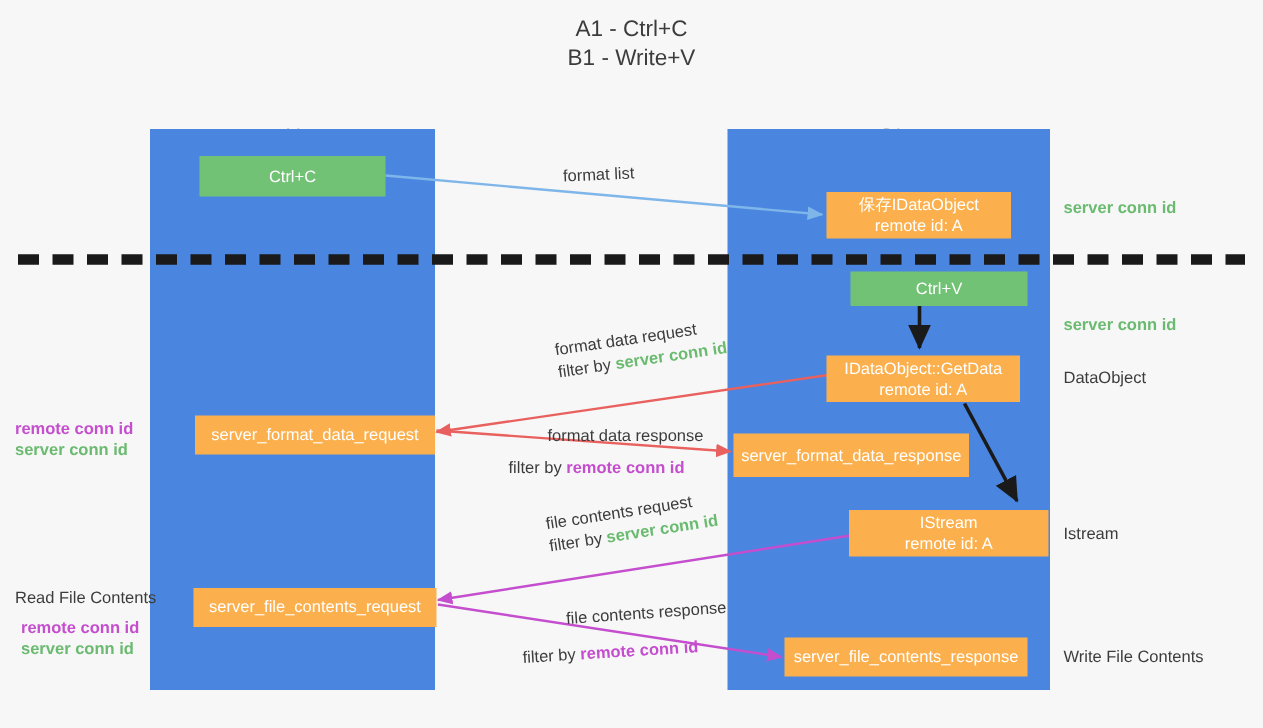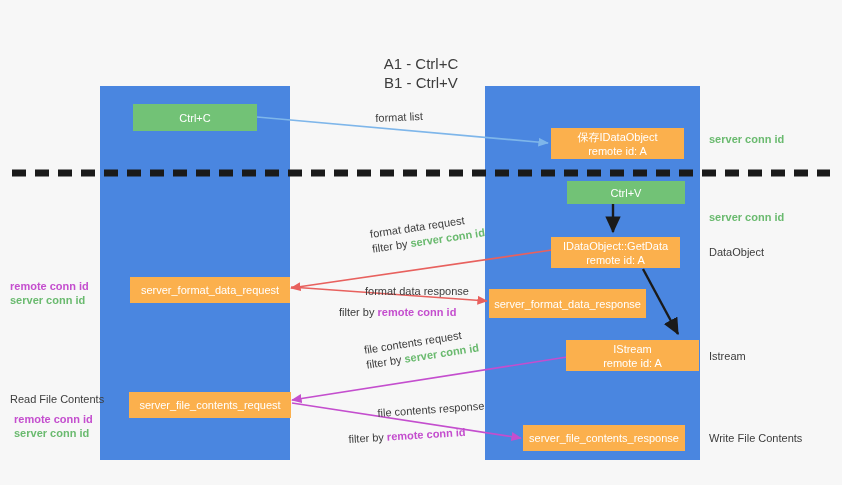--- a/index.html
+++ b/index.html
@@ -25,21 +25,20 @@
   
   .title {
     position: absolute;
     left: 0;
     width: 842px;
     text-align: center;
     font-size: 15px;
     color: #3c3c3c;
     line-height: 19px;
     white-space: pre;
-    margin-top: 44px;
   }
   .title.l1 { top: 10px; }
   .title.l2 { top: 29px; }
 
   
   .col-header {
     position: absolute;
     text-align: center;
     font-size: 11px;
     color: #4a4a4a;
@@ -110,21 +109,21 @@
     height: 485px;
     pointer-events: none;
   }
 </style>
 </head>
 <body>
 
 <div id="canvas">
 
   <div class="title l1">A1 - Ctrl+C</div>
-  <div class="title l2">B1 - Ctrl+V</div>
+  <div class="title l2">B1 - Write+V</div>
 
   <div class="col-header" style="left:125px; top:58px; width:140px;">
     <div>A1</div>
     <div>remote</div>
   </div>
   <div class="col-header" style="left:525px; top:58px; width:140px;">
     <div>B1</div>
     <div>connection</div>
   </div>
 
@@ -169,21 +168,21 @@
   </div>
 
   <div class="box orange" style="left:129px; top:392px; width:162px; height:26px;">
     <span>server_file_contents_request</span>
   </div>
 
   <div class="box orange" style="left:130px; top:277px; width:160px; height:26px;">
     <span>server_format_data_request</span>
   </div>
 
-  <div class="box orange" style="left:551px; top:128px; width:133px; height:31px;">
+  <div class="box orange" style="left:551px; top:128px; width:123px; height:31px;">
     <span>保存IDataObject</span>
     <span>remote id: A</span>
   </div>
 
   <div class="box green" style="left:555px; top:181px; width:118px; height:23px;margin-left:12px;">
     <span>Ctrl+V</span>
   </div>
 
   <div class="box orange" style="left:551px; top:237px; width:129px; height:31px;">
     <span>IDataObject::GetData</span>

